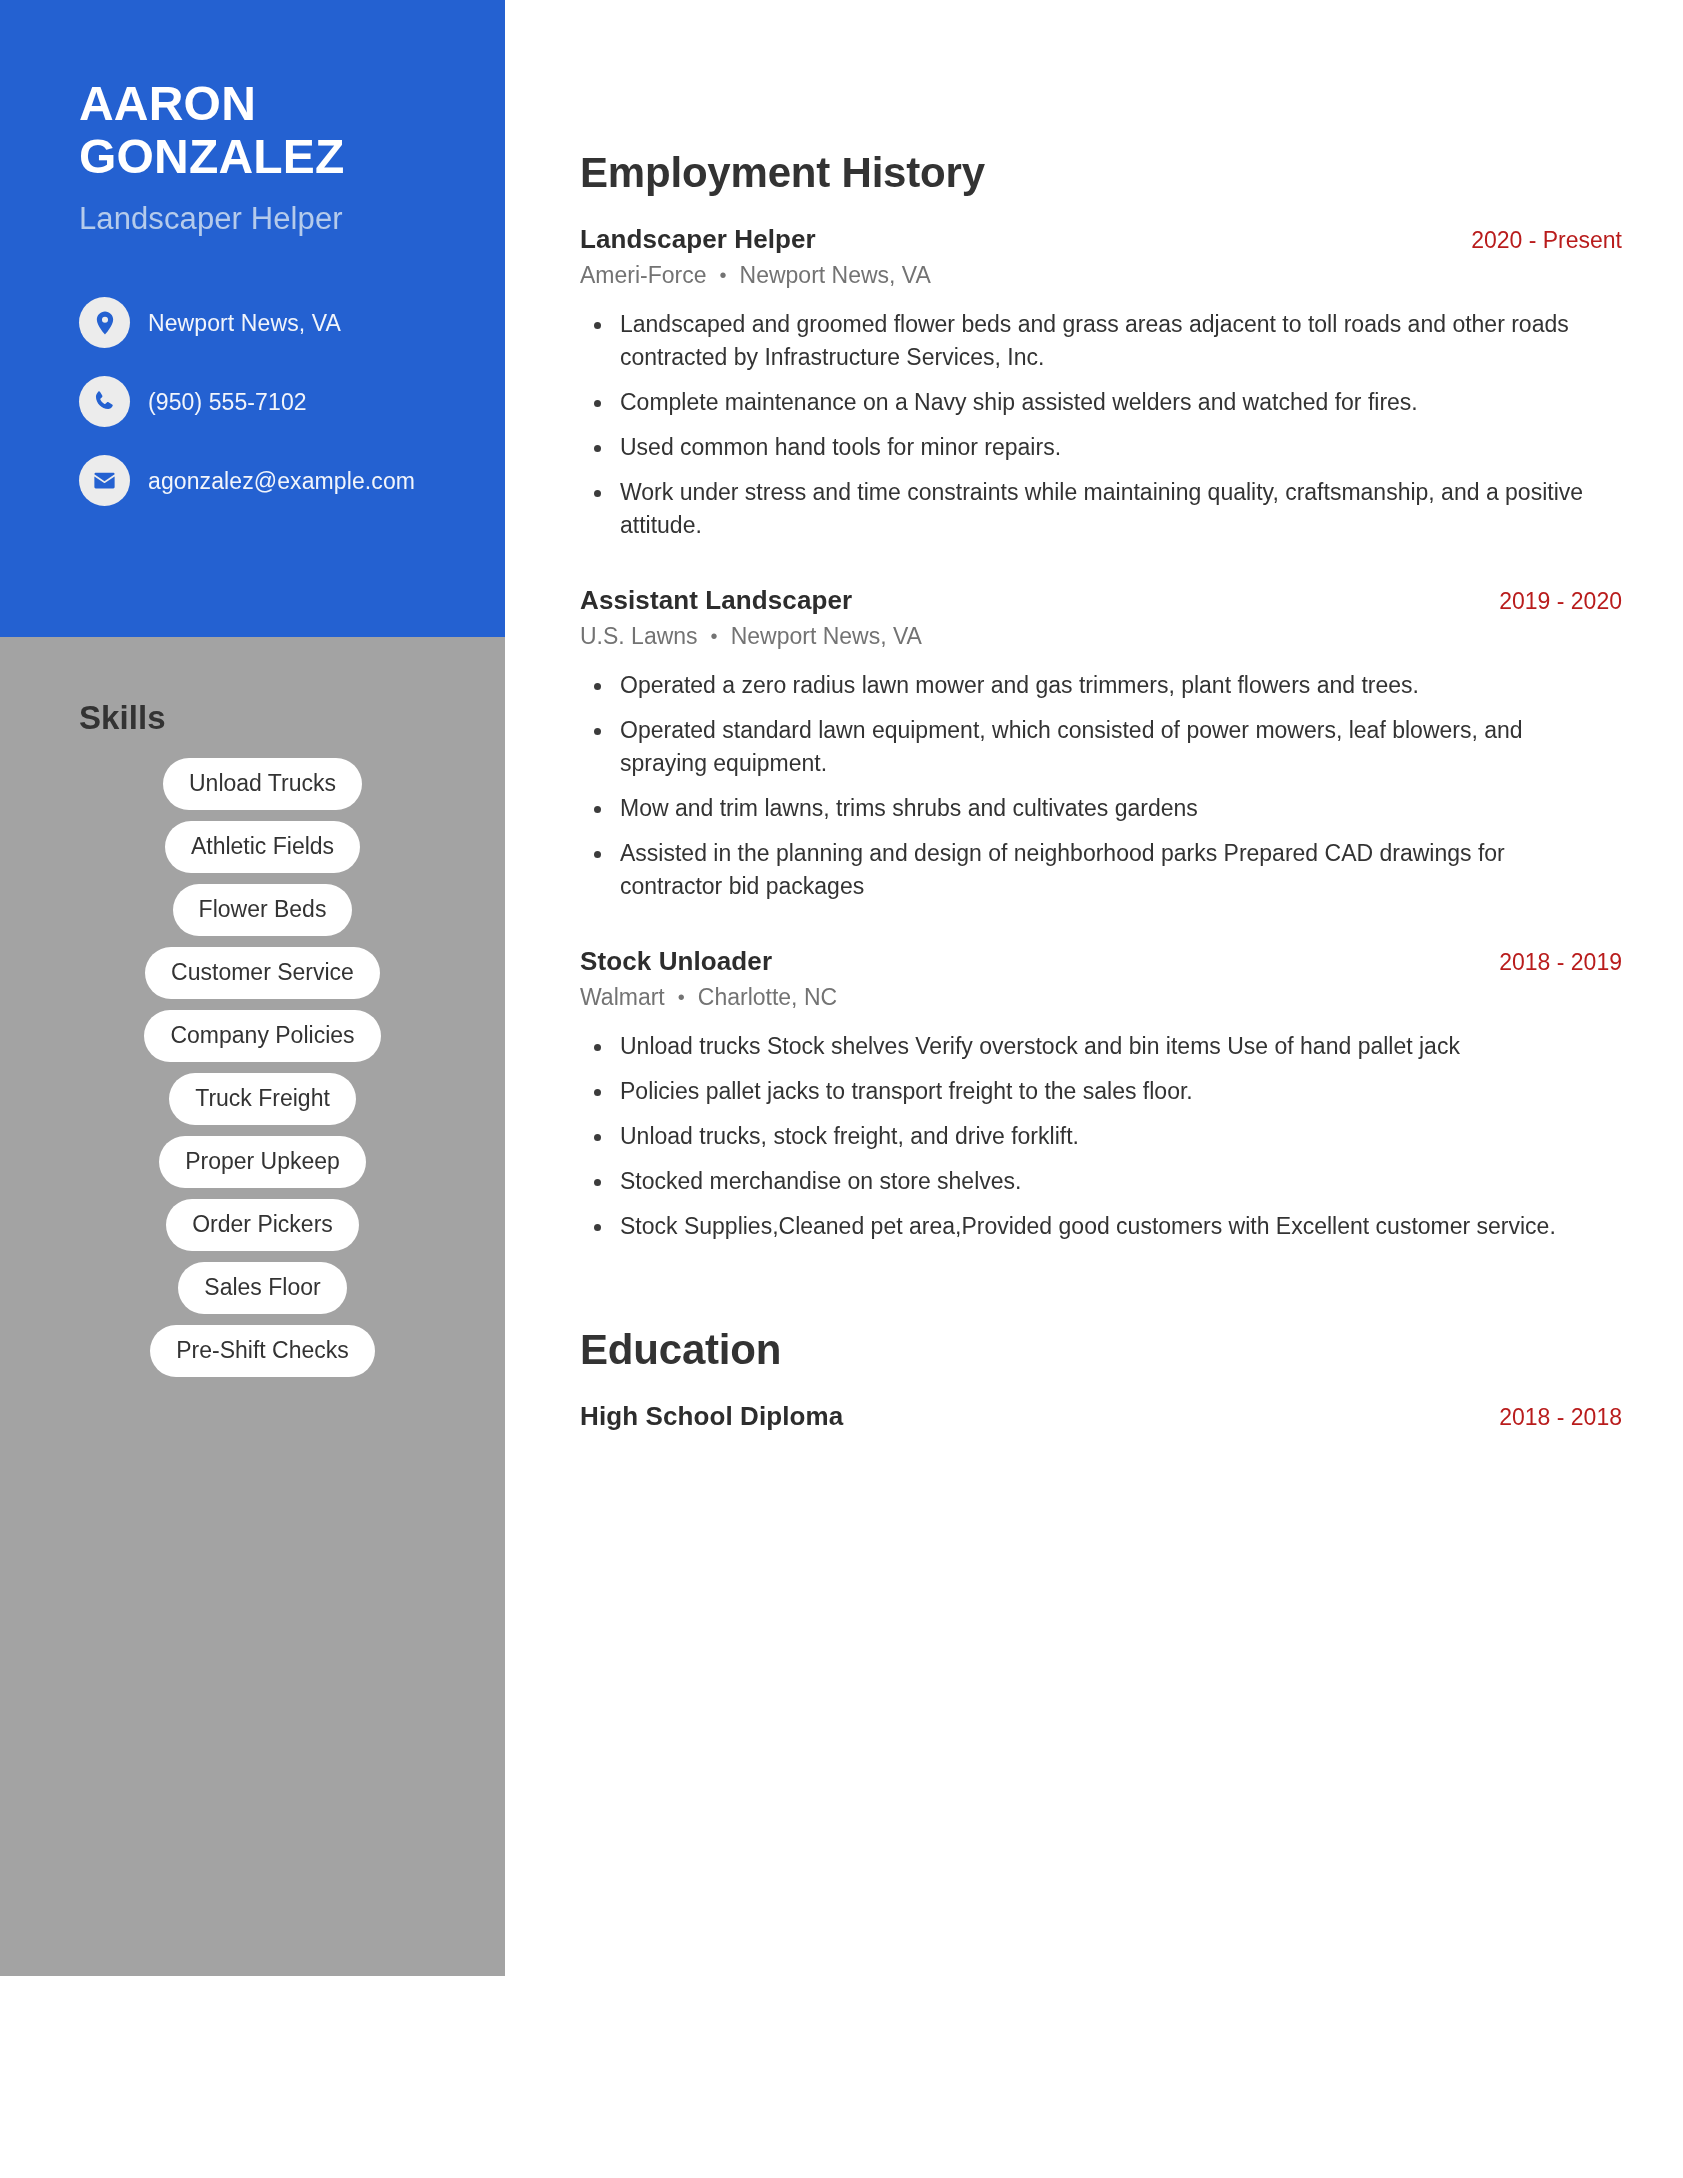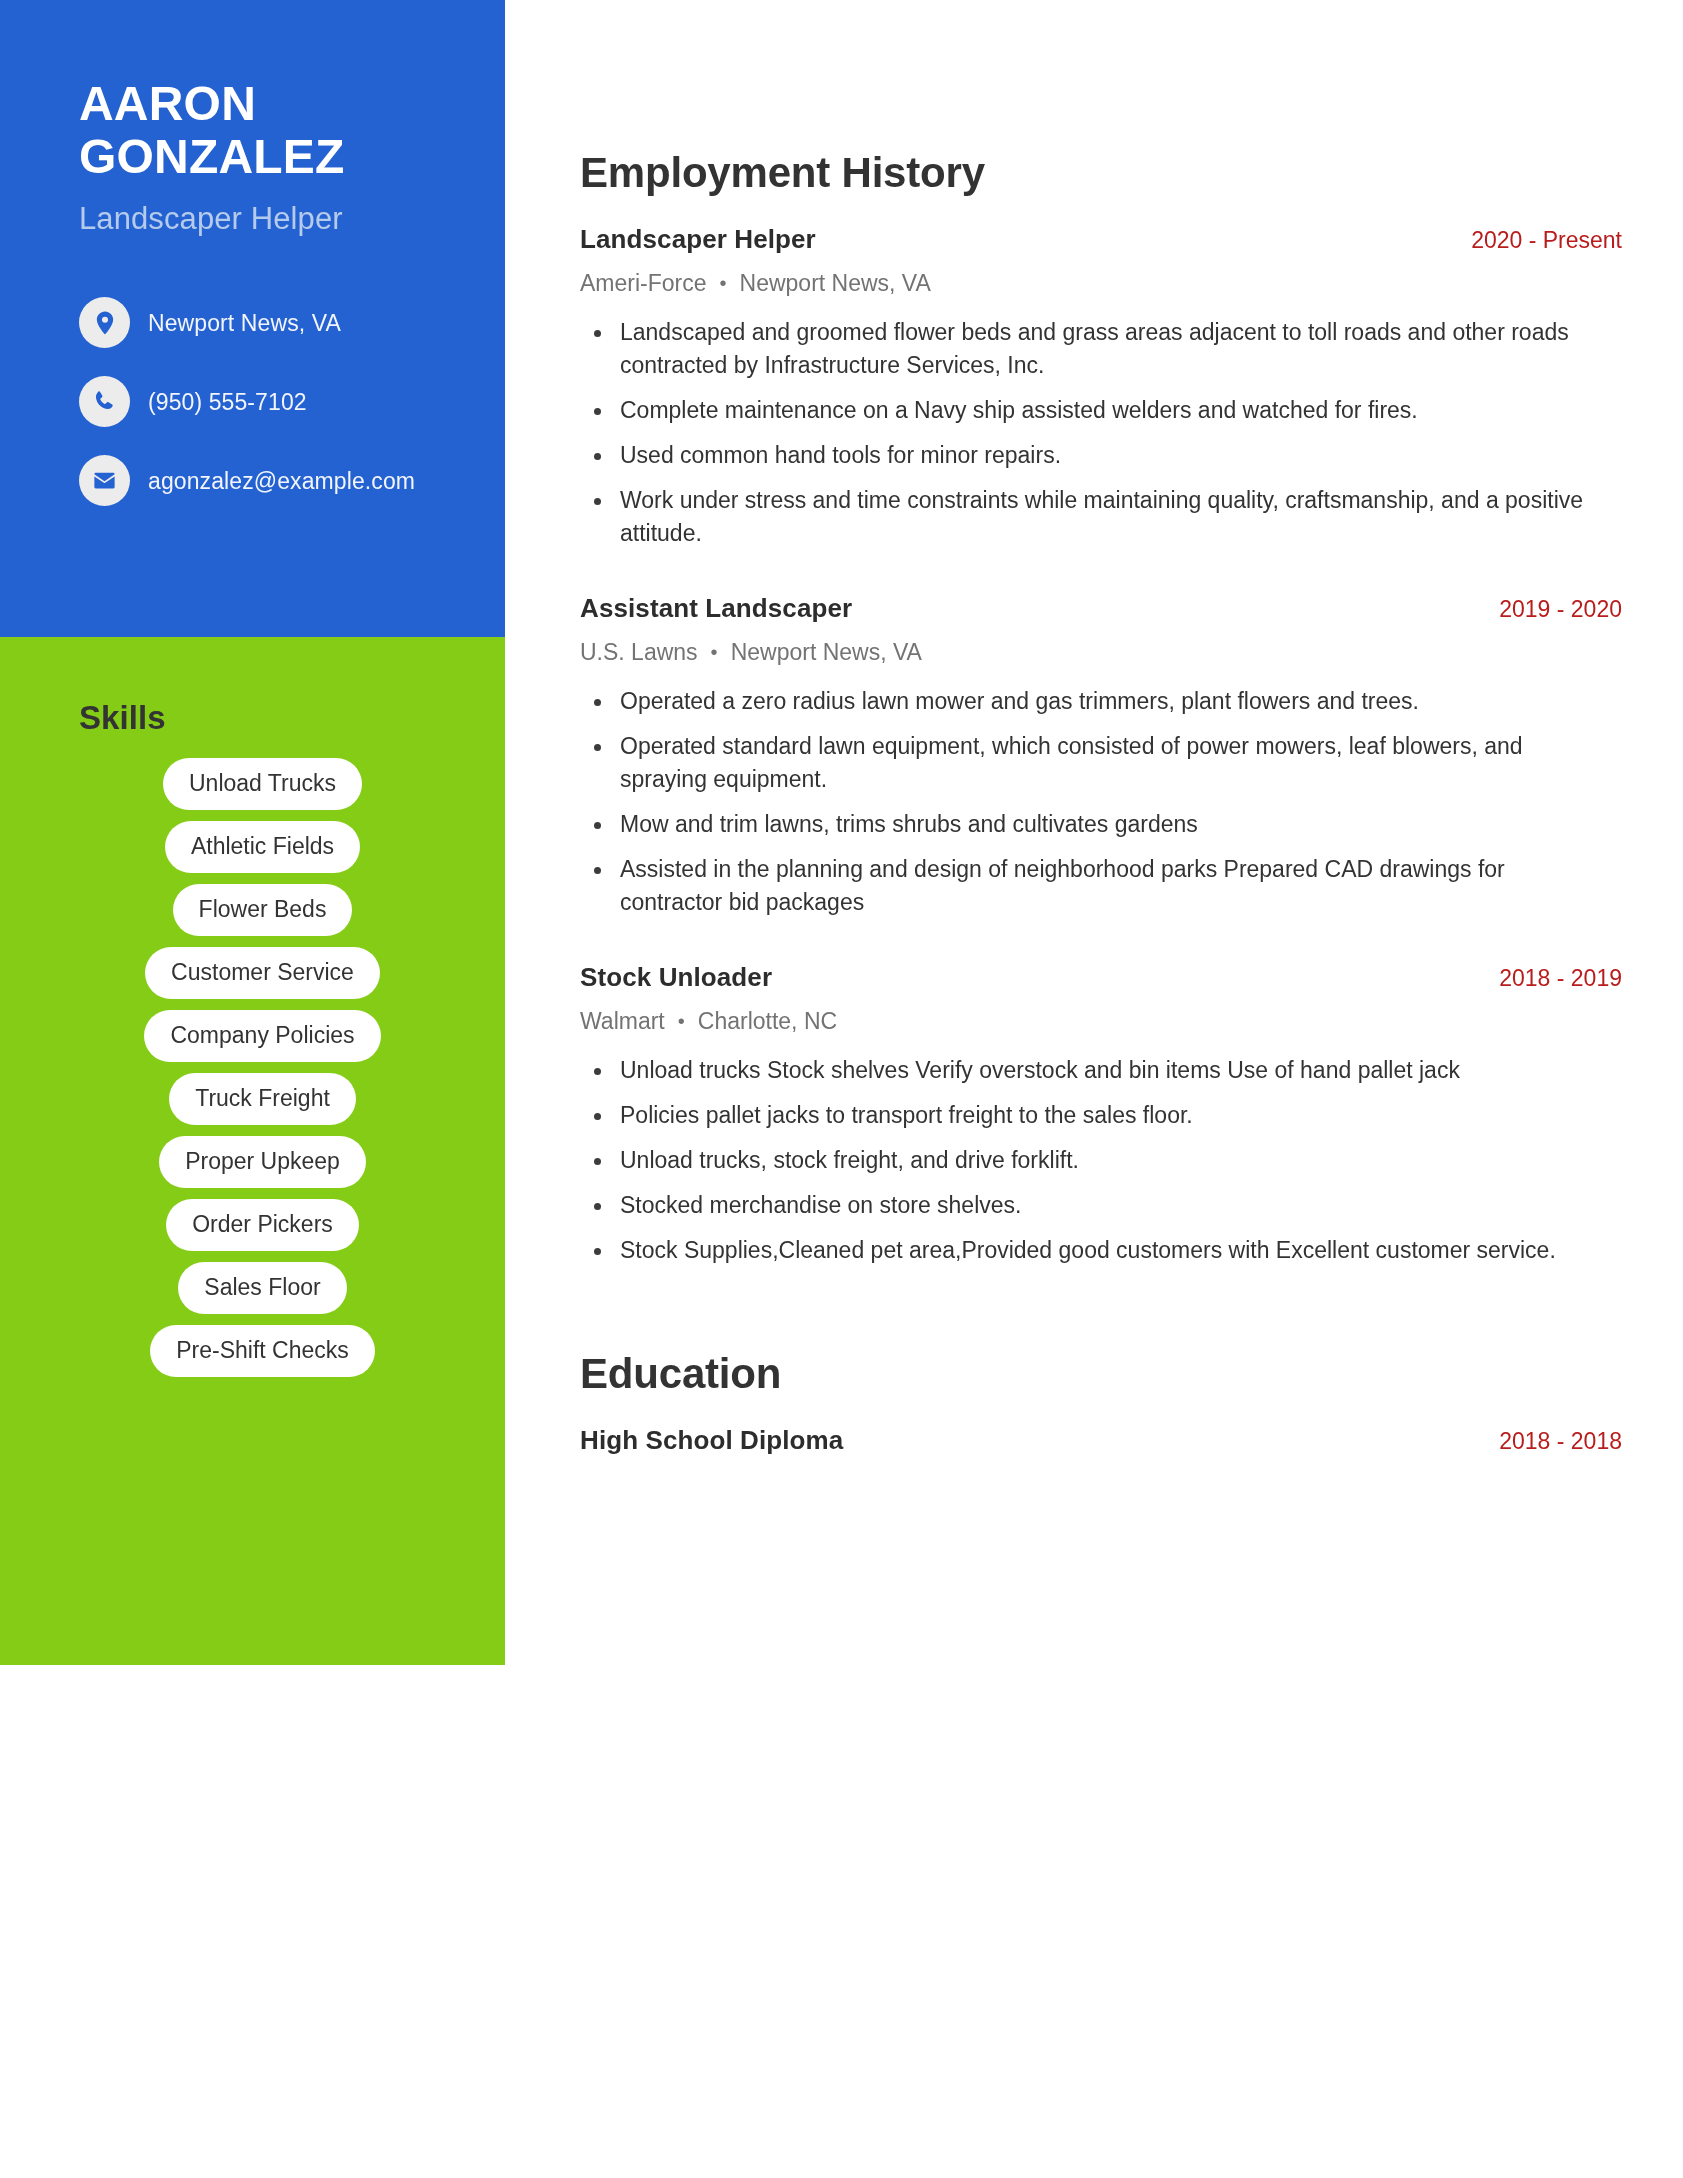--- a/index.html
+++ b/index.html
@@ -18,22 +18,22 @@
     height: 2178px;
     display: flex;
     background: #ffffff;
     overflow: hidden;
   }
 
   
   .sidebar {
     width: 505px;
     min-width: 505px;
-    height: 1665px;
-    background: #84cc16;
+    height: 1976px;
+    background: #a3a3a3;
     position: relative;
     display: flex;
     flex-direction: column;
   }
 
   .sidebar-header {
     background: #2461d1;
     padding: 77px 77px 0 79px;
     height: 637px;
     min-height: 637px;
@@ -164,21 +164,21 @@
     line-height: 30px;
     font-weight: 400;
     white-space: nowrap;
   }
 
   .entry-meta {
     color: #737373;
     font-size: 23px;
     line-height: 30px;
     font-weight: 400;
-    margin-top: 12px;
+    margin-top: 4px;
     display: flex;
     align-items: center;
   }
 
   .meta-sep {
     display: inline-block;
     margin: 0 13px;
     font-size: 20px;
     line-height: 30px;
     color: #737373;

